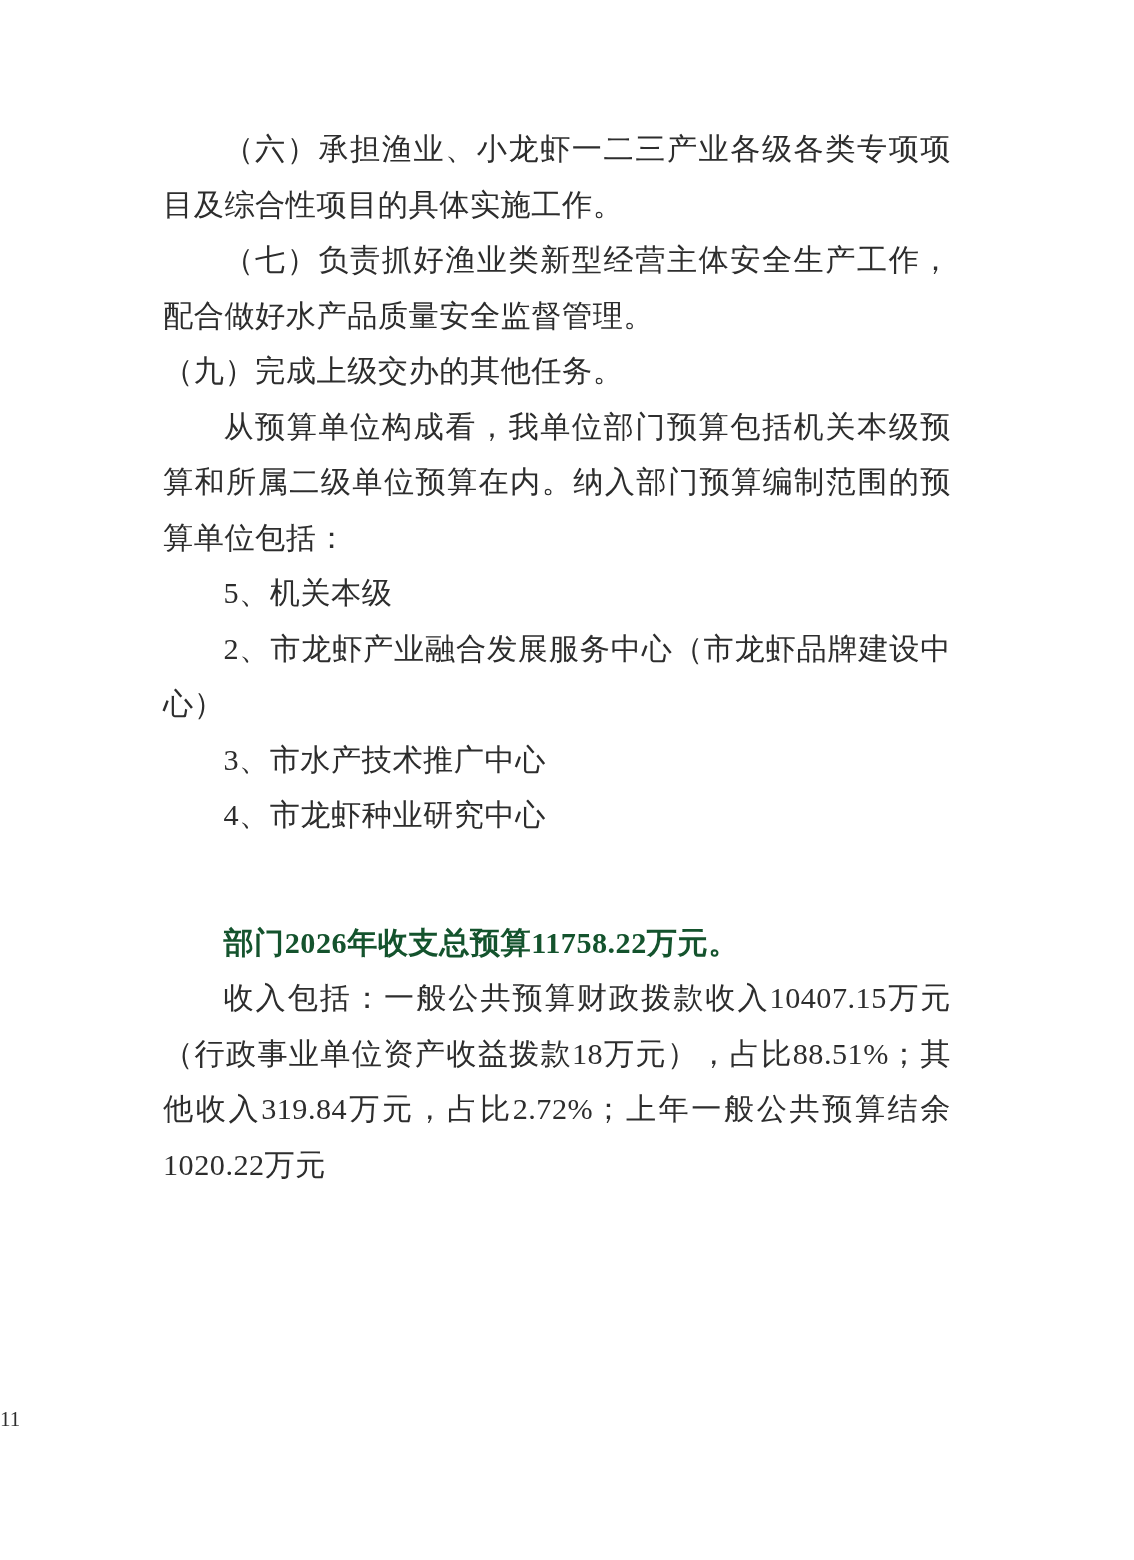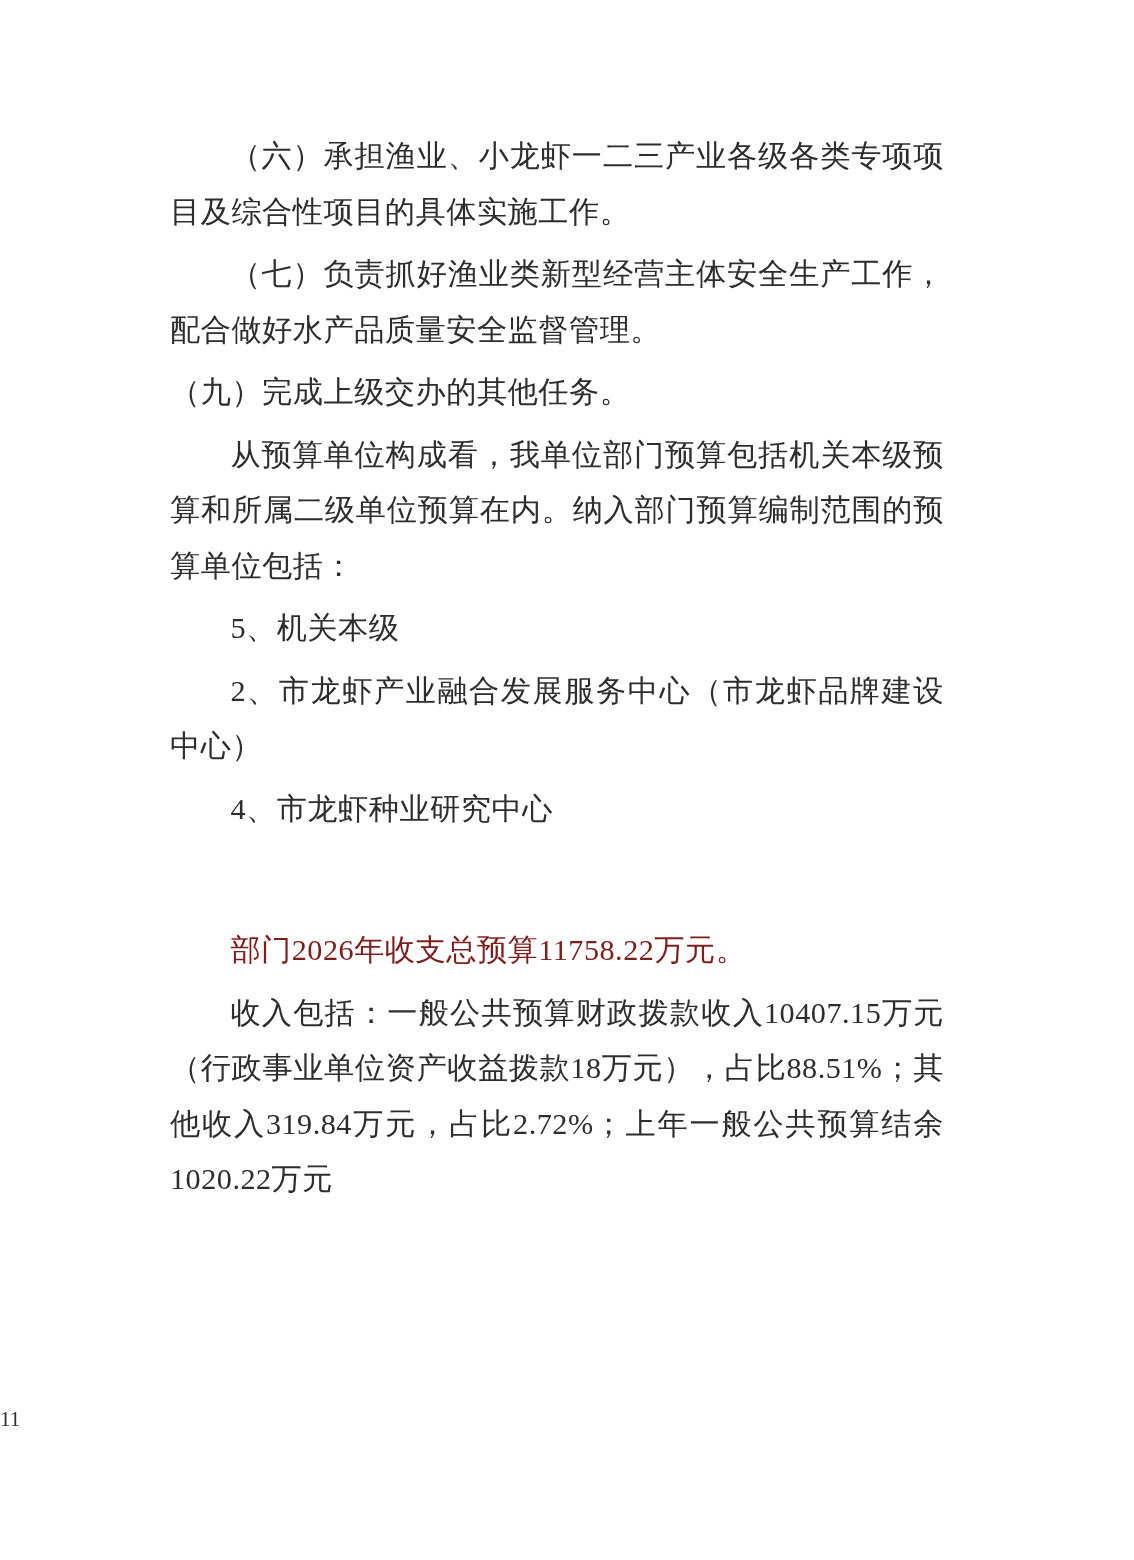--- a/index.html
+++ b/index.html
@@ -20,21 +20,21 @@
     left: 163px;
     top: 122px;
     width: 788px;
     font-size: 30.2px;
     line-height: 55.5px;
     color: #2d2d2d;
     text-align: justify;
     letter-spacing: 0.5px;
   }
   .doc-content p {
-    margin: 7px;
+    margin: 0;
     padding: 0;
   }
   .para-indent {
     text-indent: 2em;
   }
   .para-noindent {
     text-indent: 0;
   }
   .section-heading {
     font-family: "Liberation Sans", "DejaVu Sans", sans-serif;
@@ -42,22 +42,22 @@
     color: #000000;
     font-size: 30px;
     text-indent: 2em;
     text-align: left;
     letter-spacing: 1px;
   }
   .heading-gap {
     margin-top: 8px;
   }
   .bold-body {
-    font-weight: 400;
-    color: #7f1d1d;
+    font-weight: 700;
+    color: #14532d;
   }
   .section-spacer {
     height: 72px;
   }
   .page-footer {
     position: absolute;
     top: 1404px;
     left: 0;
     width: 100%;
     text-align: left;
@@ -80,20 +80,21 @@
 
     <p class="para-noindent">（九）完成上级交办的其他任务。</p>
 
 
     <p class="para-indent heading-gap">从预算单位构成看，我单位部门预算包括机关本级预算和所属二级单位预算在内。纳入部门预算编制范围的预算单位包括：</p>
 
     <p class="para-indent">5、机关本级</p>
 
     <p class="para-indent">2、市龙虾产业融合发展服务中心（市龙虾品牌建设中心）</p>
 
+    <p class="para-indent">3、市水产技术推广中心</p>
 
     <p class="para-indent">4、市龙虾种业研究中心</p>
 
     <div class="section-spacer"></div>
 
 
     <p class="para-indent bold-body">部门2026年收支总预算11758.22万元。</p>
 
     <p class="para-indent">收入包括：一般公共预算财政拨款收入10407.15万元（行政事业单位资产收益拨款18万元），占比88.51%；其他收入319.84万元，占比2.72%；上年一般公共预算结余1020.22万元</p>
 

